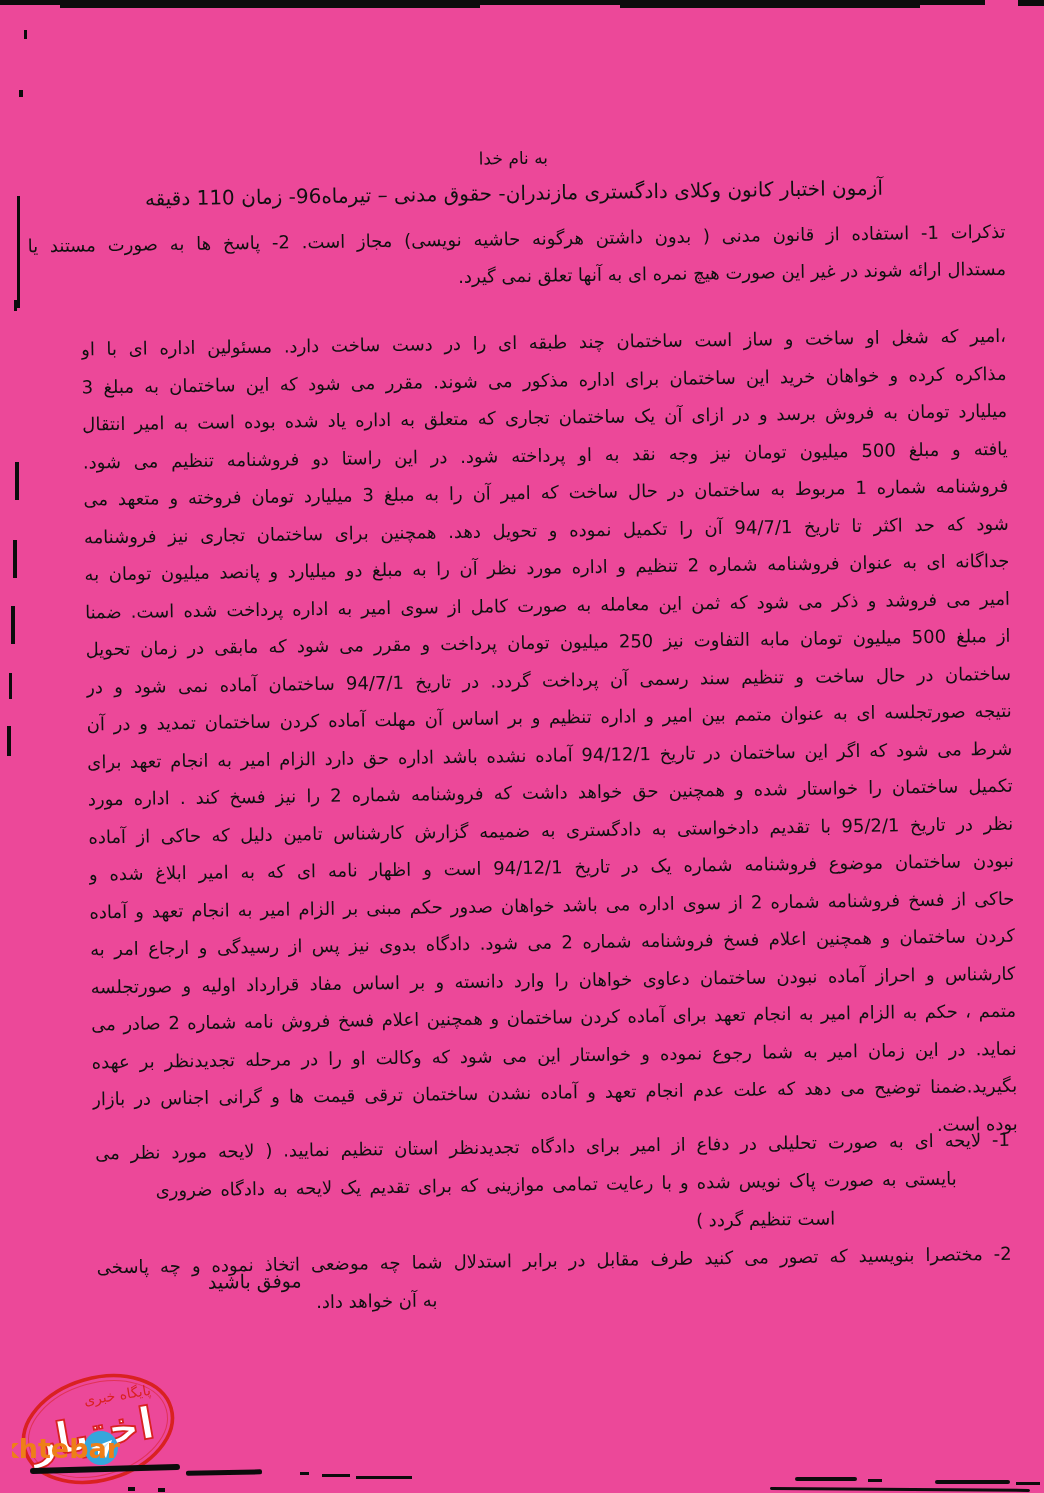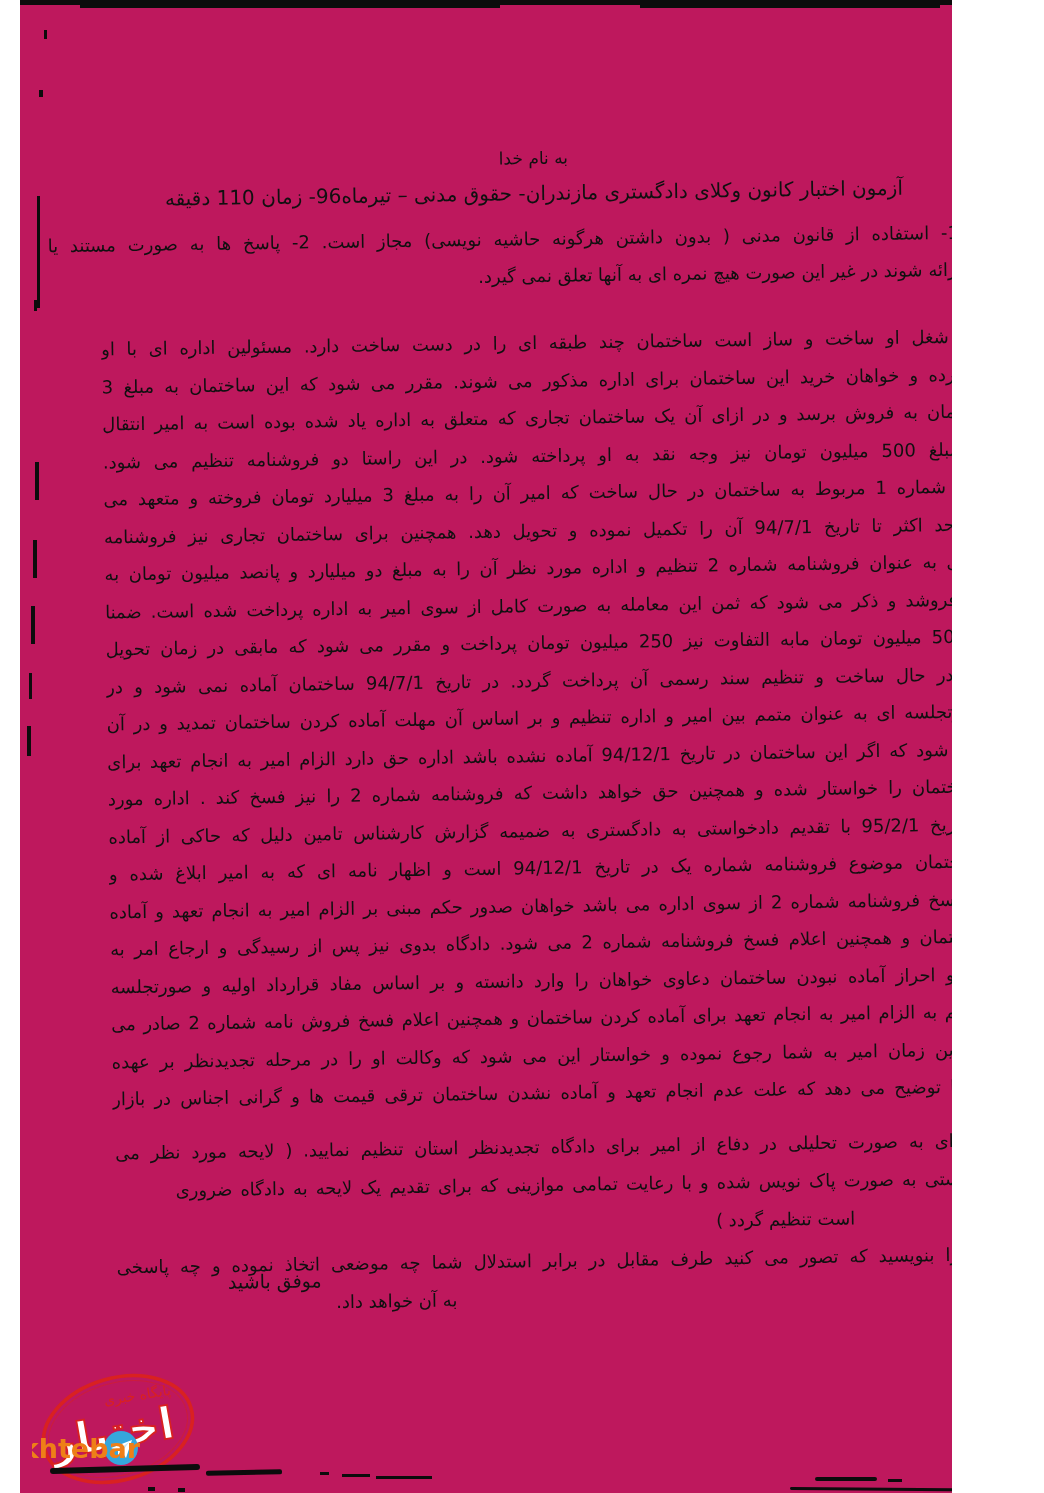--- a/index.html
+++ b/index.html
@@ -1,24 +1,23 @@
 <!DOCTYPE html>
 <html lang="fa"><head>
 <meta charset="utf-8">
 <style>
   html,body{margin:0;padding:0;background:#ffffff;}
   .page{
     position:relative;
-    width:932px;height:1493px;
-    background:#be185d;
+    width:1044px;height:1493px;
+    background:#ec4899;
     overflow:hidden;
     font-family:"DejaVu Sans", sans-serif;
     color:#101010;
     direction:rtl;
-    margin-left:20px;
   }
   .content{
     position:absolute;top:0;left:0;width:1044px;height:1493px;
     transform:rotate(-0.85deg);
     transform-origin:522px 740px;
   }
   .bismillah{
     position:absolute;top:148px;left:0;width:100%;
     text-align:center;font-size:17px;
   }

